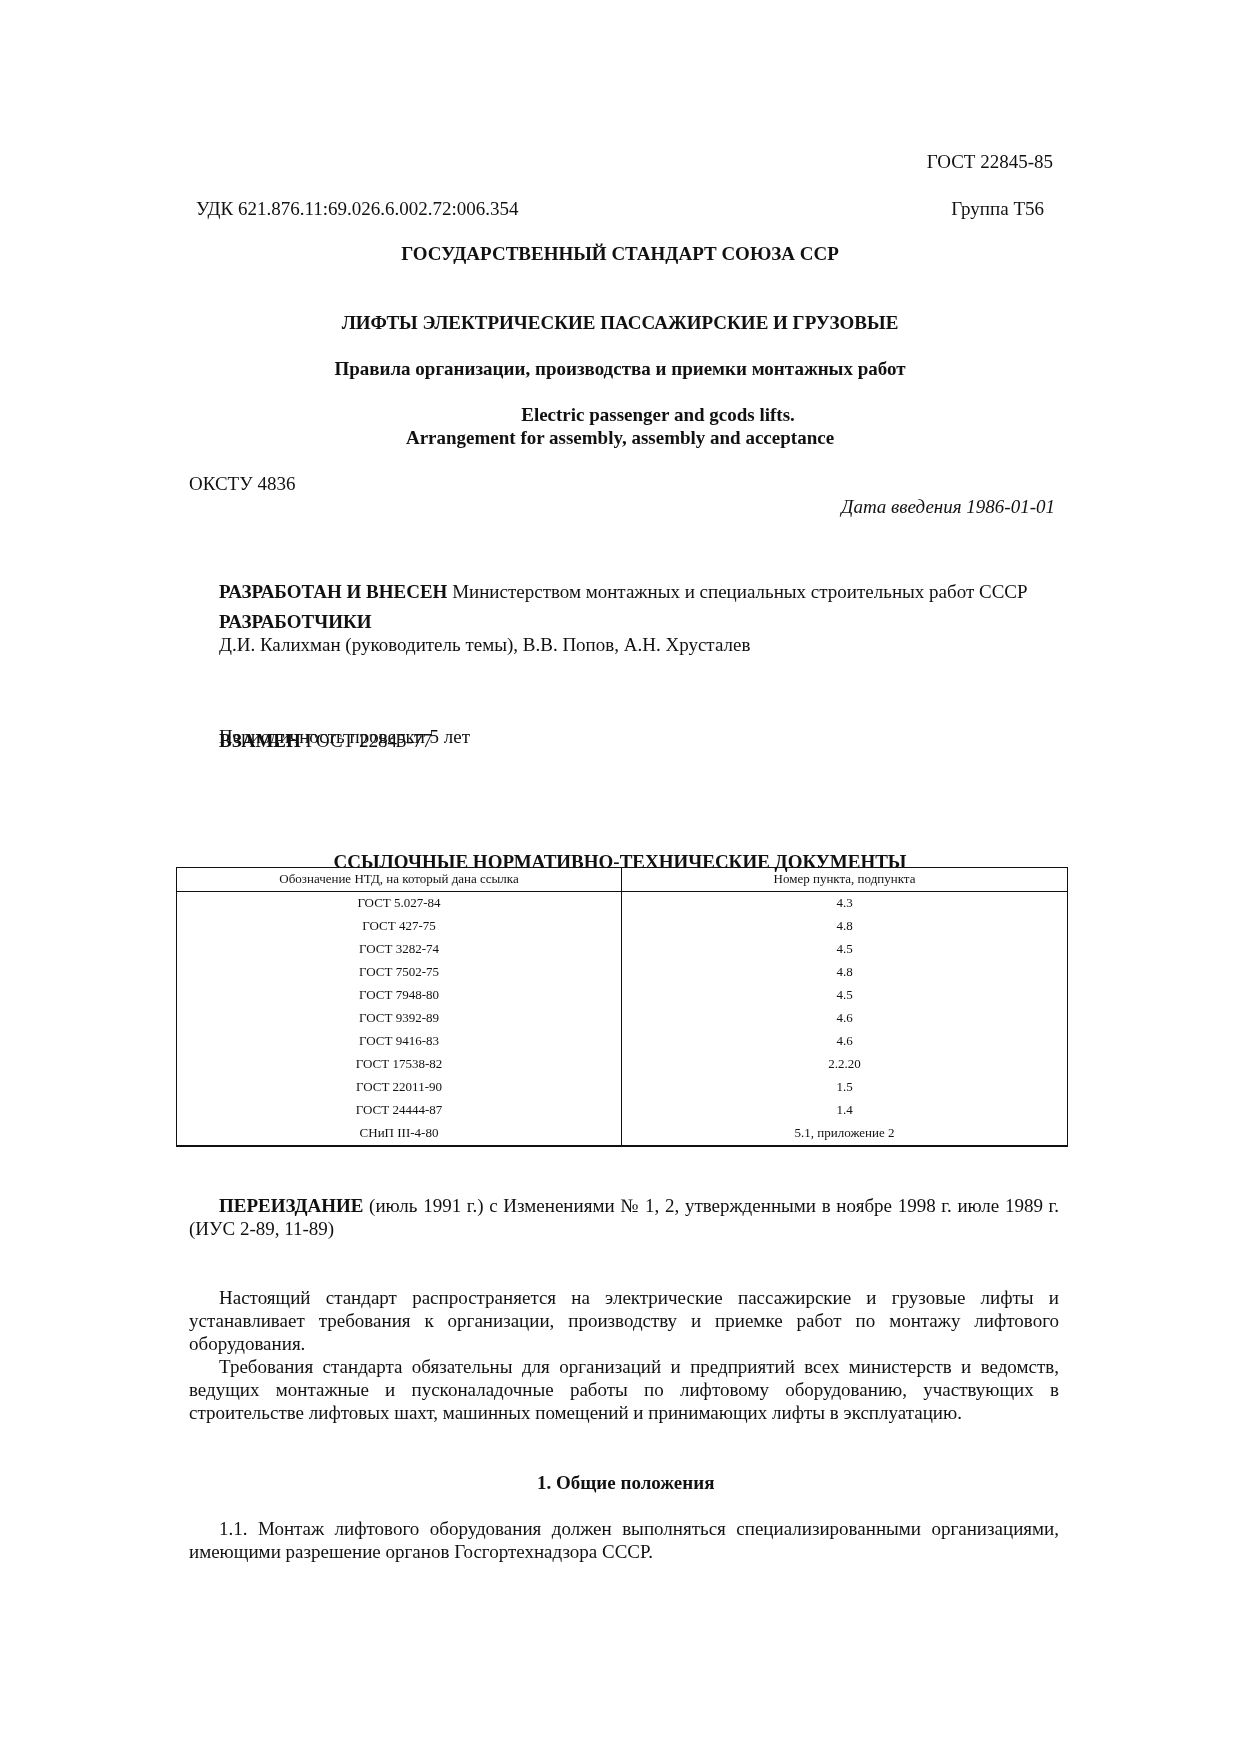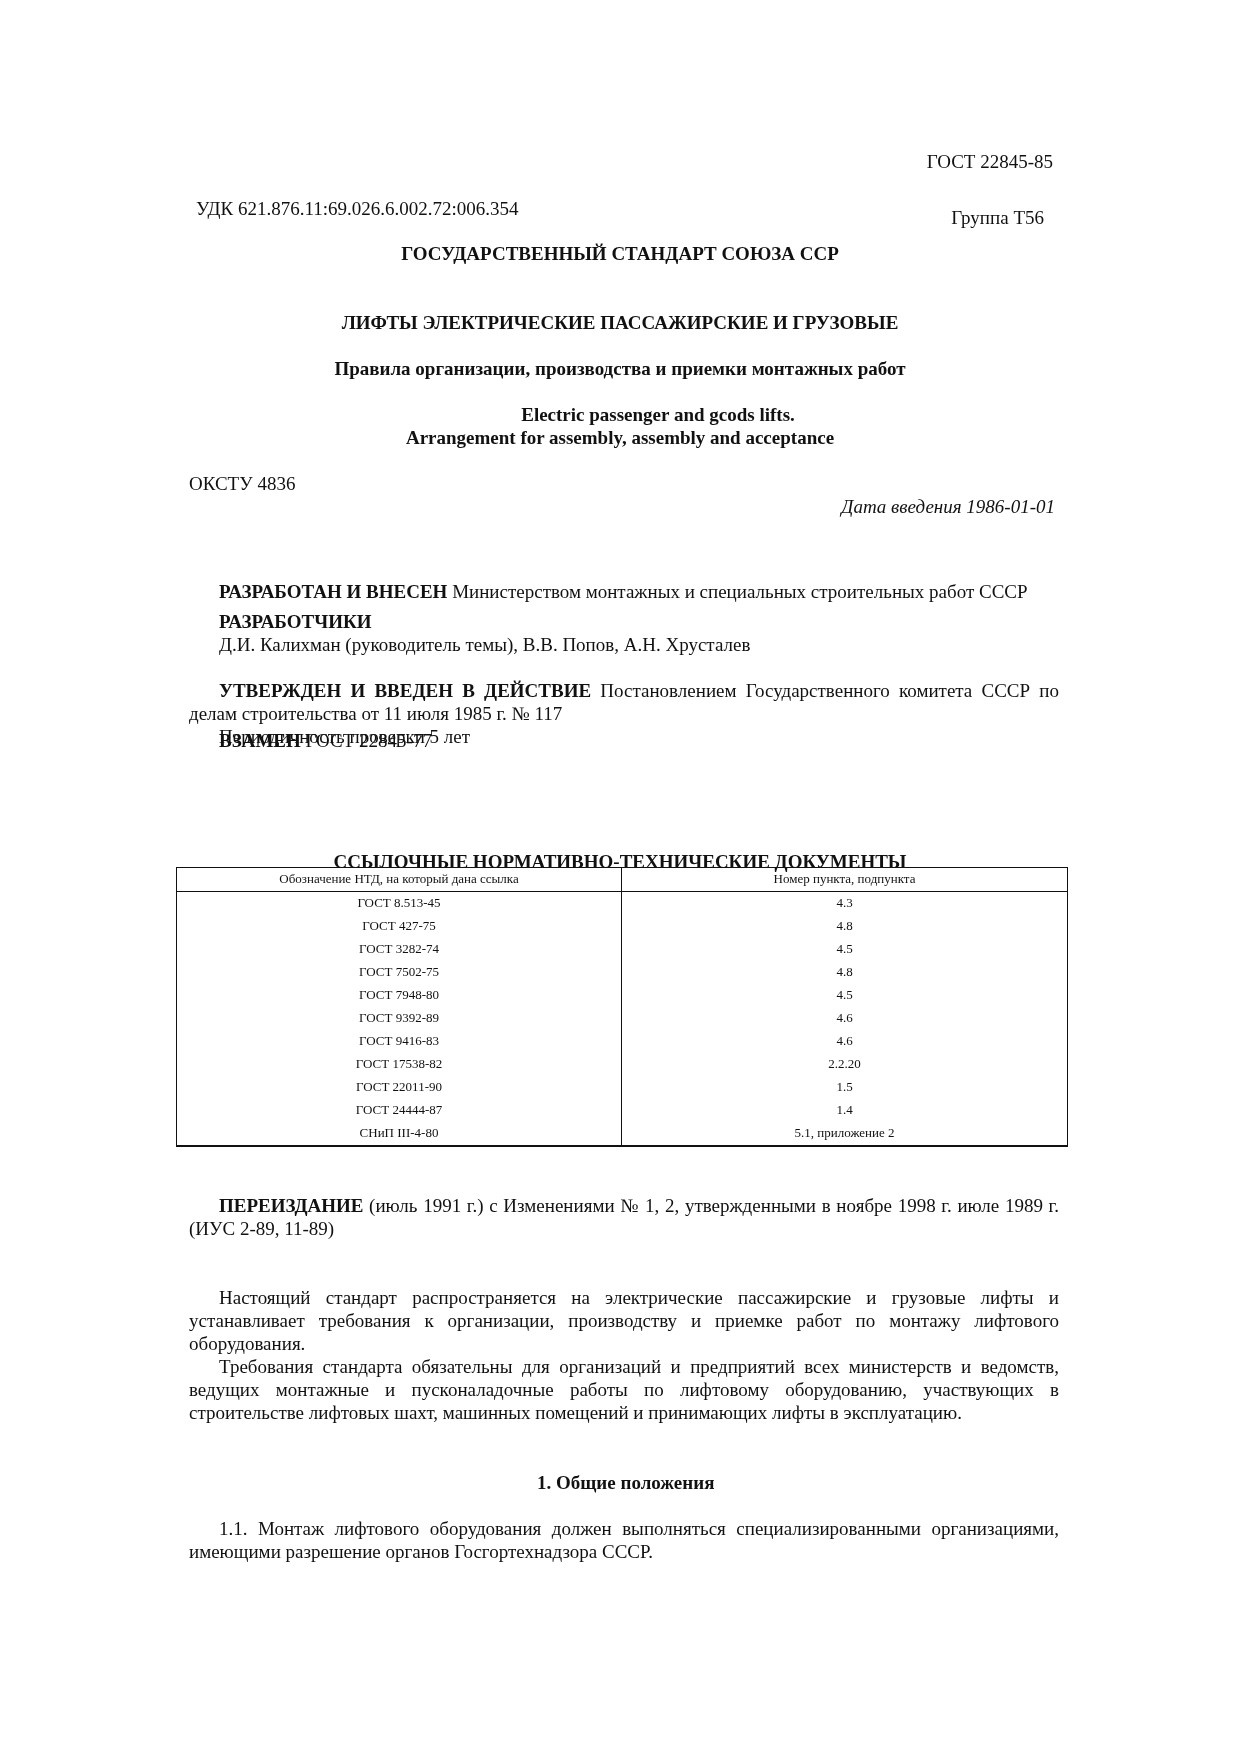--- a/index.html
+++ b/index.html
@@ -65,59 +65,56 @@
       border-right: 1px solid #111;
     }
   </style>
 </head>
 <body>
 
 <div class="page">
 
   <div class="abs" style="right:187px; top:150px;">ГОСТ 22845-85</div>
   <div class="abs" style="left:196px; top:197px;">УДК 621.876.11:69.026.6.002.72:006.354</div>
-  <div class="abs" style="right:196px; top:197px;margin-top:9px;">Группа Т56</div>
+  <div class="abs" style="right:196px; top:197px;">Группа Т56</div>
 
   <div class="abs bold center" style="left:0; width:1240px; top:242px;">ГОСУДАРСТВЕННЫЙ СТАНДАРТ СОЮЗА ССР</div>
   <div class="abs bold center" style="left:0; width:1240px; top:311px;">ЛИФТЫ ЭЛЕКТРИЧЕСКИЕ ПАССАЖИРСКИЕ И ГРУЗОВЫЕ</div>
   <div class="abs bold center" style="left:0; width:1240px; top:357px;">Правила организации, производства и приемки монтажных работ</div>
   <div class="abs bold center" style="left:0; width:1240px; top:403px;padding-left:38px;">Electric passenger and gcods lifts.</div>
   <div class="abs bold center" style="left:0; width:1240px; top:426px;">Arrangement for assembly, assembly and acceptance</div>
 
   <div class="abs" style="left:189px; top:472px;">ОКСТУ 4836</div>
   <div class="abs italic" style="right:185px; top:495px;">Дата введения 1986-01-01</div>
 
   <div class="para indent" style="top:541px;margin-top:39px;">
     <span class="bold">РАЗРАБОТАН И ВНЕСЕН</span><span> Министерством монтажных и специальных строительных работ СССР</span>
   </div>
 
   <div class="abs bold" style="left:219px; top:610px;">РАЗРАБОТЧИКИ</div>
   <div class="abs" style="left:219px; top:633px;">Д.И. Калихман (руководитель темы), В.В. Попов, А.Н. Хрусталев</div>
 
-  <div class="para indent" style="top:679px;">
-    <span class="bold">УТВЕРЖДЕН И ВВЕДЕН В ДЕЙСТВИЕ</span><span> Постановлением Государственного комитета СССР по делам строительства от 11 июля 1985 г. № 117</span>
-  </div>
   <div class="abs" style="left:219px; top:725px;">Периодичность проверки 5 лет</div>
 
   <div class="abs" style="left:219px; top:729px;">
     <span class="bold">ВЗАМЕН</span><span> ГОСТ 22845-77</span>
   </div>
 
   <div class="abs bold center" style="left:0; width:1240px; top:818px;margin-top:32px;">ССЫЛОЧНЫЕ НОРМАТИВНО-ТЕХНИЧЕСКИЕ ДОКУМЕНТЫ</div>
 
   <table class="ref">
     <thead>
       <tr>
         <th class="col1">Обозначение НТД, на который дана ссылка</th>
         <th>Номер пункта, подпункта</th>
       </tr>
     </thead>
     <tbody>
       <tr>
-        <td class="col1">ГОСТ 8.513-45</td>
+        <td class="col1">ГОСТ 5.027-84</td>
         <td>4.3</td>
       </tr>
       <tr>
         <td class="col1">ГОСТ 427-75</td>
         <td>4.8</td>
       </tr>
       <tr>
         <td class="col1">ГОСТ 3282-74</td>
         <td>4.5</td>
       </tr>

